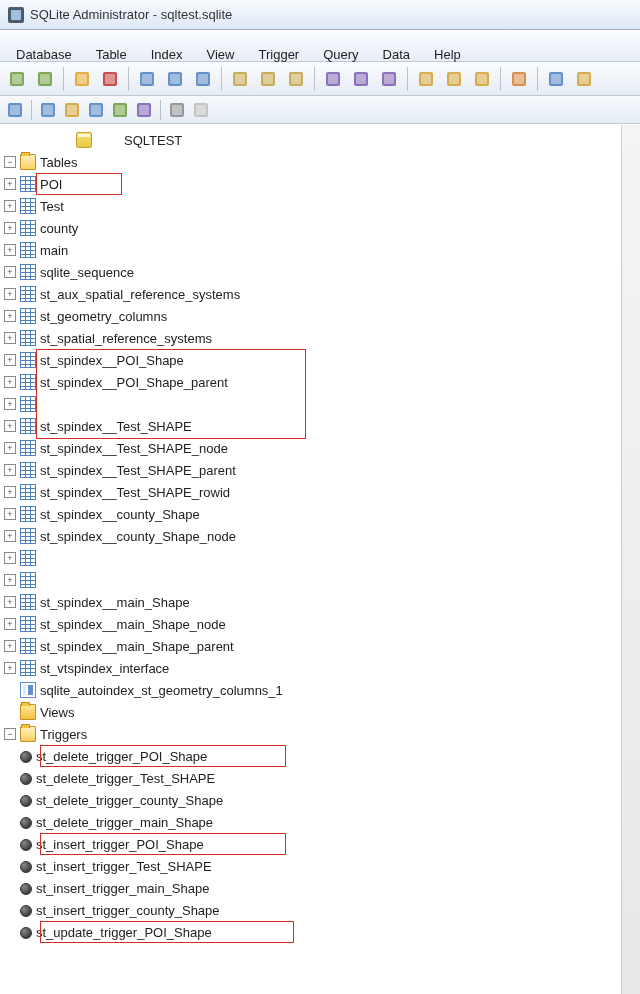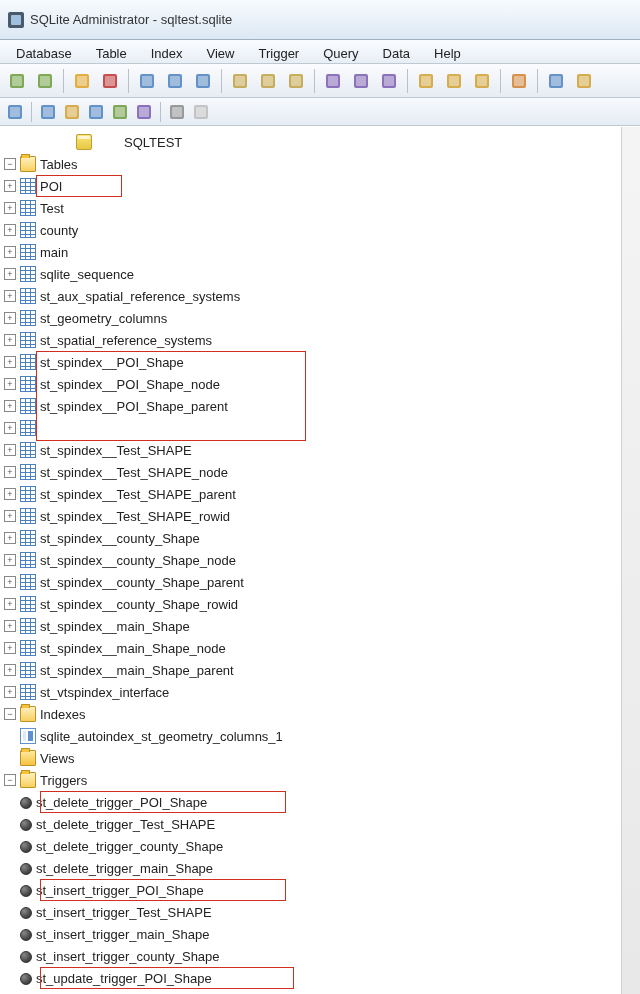--- a/index.html
+++ b/index.html
@@ -1,25 +1,25 @@
 <!DOCTYPE html>
 <html><head>
 <meta charset="utf-8">
 <style>
 * { box-sizing: border-box; margin: 0; padding: 0; font-family: "Segoe UI", Tahoma, sans-serif; font-size: 13px; }
 body { background: #f0f0f0; width: 640px; height: 994px; overflow: hidden; display: flex; flex-direction: column; }
 
 
-.titlebar { height: 40px; background: linear-gradient(#f7fbfe, #dce8f4); display: flex; align-items: center; padding: 0 8px; border-bottom: 1px solid #a0b0c0; }
+.titlebar { height: 30px; background: linear-gradient(#f7fbfe, #dce8f4); display: flex; align-items: center; padding: 0 8px; border-bottom: 1px solid #a0b0c0; }
 .titlebar .app-icon { width: 16px; height: 16px; background: #4a5a6a; border-radius: 2px; margin-right: 6px; position: relative; }
 .titlebar .app-icon::after { content:""; position:absolute; inset:3px 3px 3px 3px; background:#a0c0e0; border-radius:1px; }
 .titlebar .title-text { color: #333; }
 
 
-.menubar { height: 24px; background: linear-gradient(#fafcff, #e8eef6); display: flex; align-items: flex-end; padding: 0 4px; border-bottom: 1px solid #c0c8d0; }
+.menubar { height: 32px; background: linear-gradient(#fafcff, #e8eef6); display: flex; align-items: flex-start; padding: 15px 4px; border-bottom: 1px solid #c0c8d0; }
 .menubar .menu-item { padding: 2px 12px; cursor: default; color: #222; }
 
 
 .toolbar { height: 34px; background: linear-gradient(#fbfcfe, #e6ecf4); display: flex; align-items: center; padding: 2px 4px; border-bottom: 1px solid #c0c8d0; gap: 2px; }
 .toolbar .tb-btn { width: 26px; height: 26px; display:flex; align-items:center; justify-content:center; border-radius:3px; cursor:default; }
 .toolbar .sep { width:1px; height:24px; background:#b8c0c8; margin:0 3px; }
 
 
 .tabtoolbar { height: 28px; background: linear-gradient(#f6f9fd, #e6ecf4); display:flex; align-items:center; padding:2px 4px; border-bottom:1px solid #c0c8d0; gap:2px; }
 .tabtoolbar .ttb-btn { width:22px; height:22px; display:flex; align-items:center; justify-content:center; border-radius:2px; cursor:default; }
@@ -321,25 +321,20 @@
         <span class="label">st_spatial_reference_systems</span>
       </div>
       <div class="row lv2 hl hl-group4">
         <span class="expander plus"></span>
         <span class="icon icon-table"></span>
         <span class="label">st_spindex__POI_Shape</span>
       </div>
       <div class="row lv2">
         <span class="expander plus"></span>
         <span class="icon icon-table"></span>
-        <span class="label">st_spindex__POI_Shape_node</span>
-      </div>
-      <div class="row lv2">
-        <span class="expander plus"></span>
-        <span class="icon icon-table"></span>
         <span class="label">st_spindex__POI_Shape_parent</span>
       </div>
       <div class="row lv2">
         <span class="expander plus"></span>
         <span class="icon icon-table"></span>
       </div>
       <div class="row lv2">
         <span class="expander plus"></span>
         <span class="icon icon-table"></span>
         <span class="label">st_spindex__Test_SHAPE</span>
@@ -365,51 +360,44 @@
         <span class="label">st_spindex__county_Shape</span>
       </div>
       <div class="row lv2">
         <span class="expander plus"></span>
         <span class="icon icon-table"></span>
         <span class="label">st_spindex__county_Shape_node</span>
       </div>
       <div class="row lv2">
         <span class="expander plus"></span>
         <span class="icon icon-table"></span>
-        <span class="label">st_spindex__county_Shape_parent</span>
-      </div>
-      <div class="row lv2">
-        <span class="expander plus"></span>
-        <span class="icon icon-table"></span>
-        <span class="label">st_spindex__county_Shape_rowid</span>
+      </div>
+      <div class="row lv2">
+        <span class="expander plus"></span>
+        <span class="icon icon-table"></span>
       </div>
       <div class="row lv2">
         <span class="expander plus"></span>
         <span class="icon icon-table"></span>
         <span class="label">st_spindex__main_Shape</span>
       </div>
       <div class="row lv2">
         <span class="expander plus"></span>
         <span class="icon icon-table"></span>
         <span class="label">st_spindex__main_Shape_node</span>
       </div>
       <div class="row lv2">
         <span class="expander plus"></span>
         <span class="icon icon-table"></span>
         <span class="label">st_spindex__main_Shape_parent</span>
       </div>
       <div class="row lv2">
         <span class="expander plus"></span>
         <span class="icon icon-table"></span>
         <span class="label">st_vtspindex_interface</span>
-      </div>
-      <div class="row lv1">
-        <span class="expander minus"></span>
-        <span class="icon icon-folder open"></span>
-        <span class="label">Indexes</span>
       </div>
       <div class="row lv2">
         <span class="expander none"></span>
         <span class="icon icon-index"></span>
         <span class="label">sqlite_autoindex_st_geometry_columns_1</span>
       </div>
       <div class="row lv1">
         <span class="expander none"></span>
         <span class="icon icon-folder"></span>
         <span class="label">Views</span>

